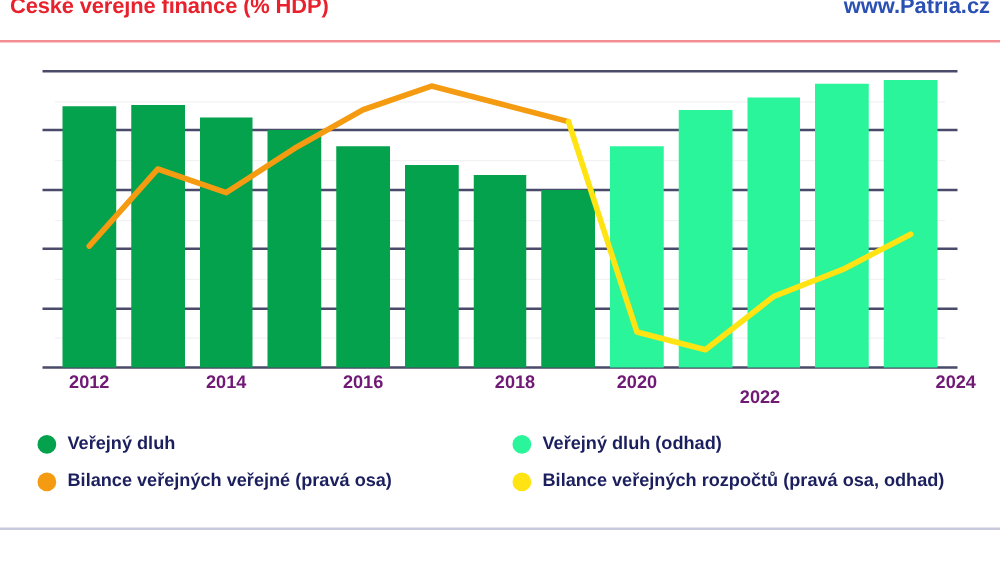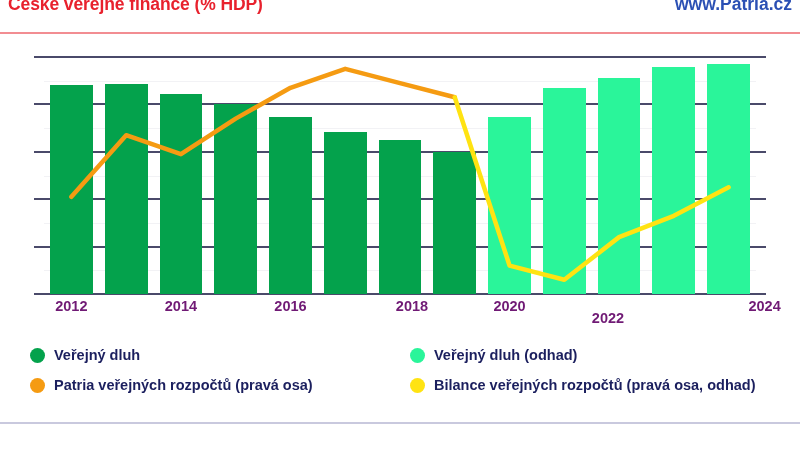--- a/index.html
+++ b/index.html
@@ -218,21 +218,21 @@
       <div class="legend-item" style="left: 18px; top: 2px;">
         <span class="legend-dot" style="background: rgb(4, 162, 76);"></span>
         <span class="legend-text">Veřejný dluh</span>
       </div>
       <div class="legend-item" style="left: 398px; top: 2px;">
         <span class="legend-dot" style="background: rgb(42, 245, 154);"></span>
         <span class="legend-text">Veřejný dluh (odhad)</span>
       </div>
       <div class="legend-item" style="left: 18px; top: 32px;">
         <span class="legend-dot" style="background: rgb(245, 155, 18);"></span>
-        <span class="legend-text">Patria veřejných rozpočtů (pravá osa)</span>
+        <span class="legend-text">Bilance veřejných veřejné (pravá osa)</span>
       </div>
       <div class="legend-item" style="left: 398px; top: 32px;">
         <span class="legend-dot" style="background: rgb(255, 227, 18);"></span>
         <span class="legend-text">Bilance veřejných rozpočtů (pravá osa, odhad)</span>
       </div>
     </div>
 
   <div class="footer-rule"></div>
 
 </div>

